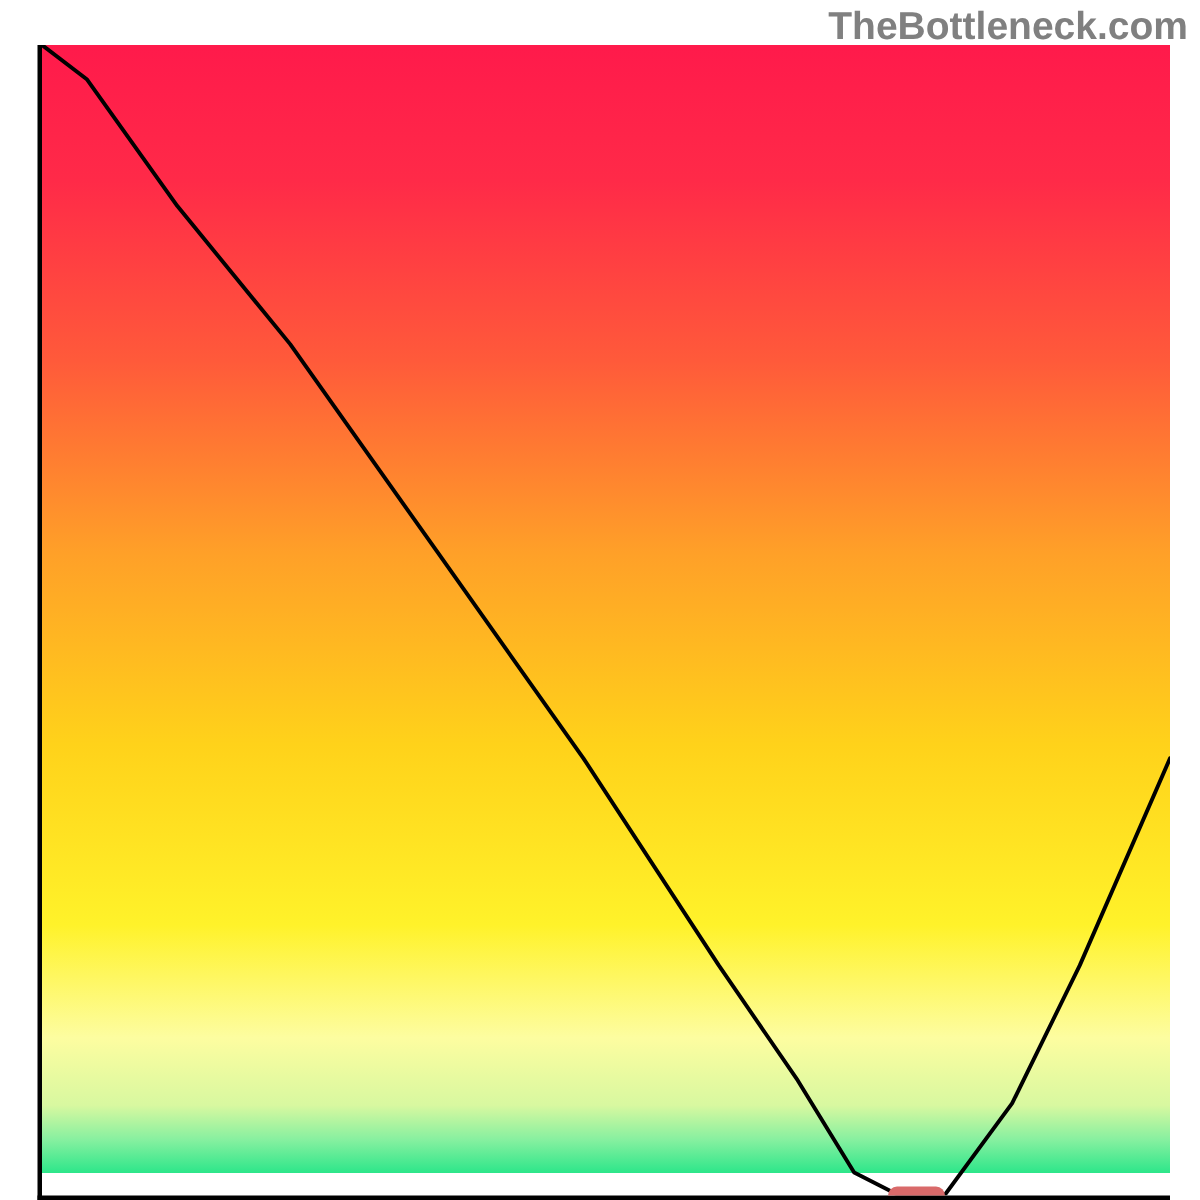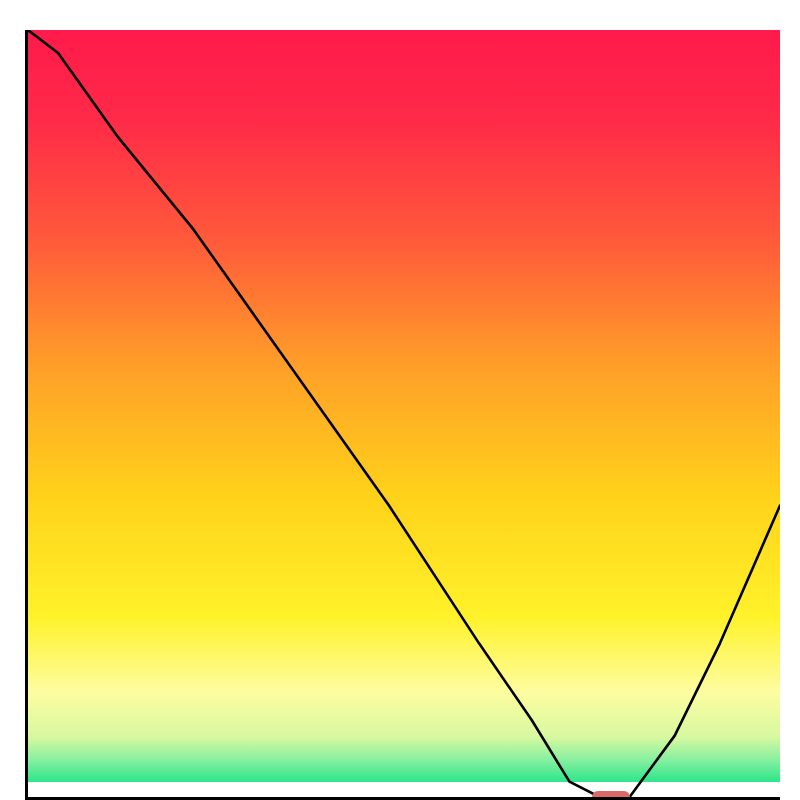--- a/index.html
+++ b/index.html
@@ -57,20 +57,21 @@
     height: 12px;
     border-radius: 6px;
     background: #d96a6a;
   }
 </style>
 </head>
 <body>
 
 <div class="outer">
 
+  <div class="watermark">TheBottleneck.com</div>
 
   <div class="plot-area">
 
     <svg class="gradient" viewBox="0 0 100 100" preserveAspectRatio="none">
       <defs>
         <linearGradient id="bg" x1="0" y1="0" x2="0" y2="1">
             <stop offset="0%" stop-color="#ff1a4b"></stop>
             <stop offset="12%" stop-color="#ff2a48"></stop>
             <stop offset="28.000000000000004%" stop-color="#ff5a3a"></stop>
             <stop offset="45%" stop-color="#ffa028"></stop>

